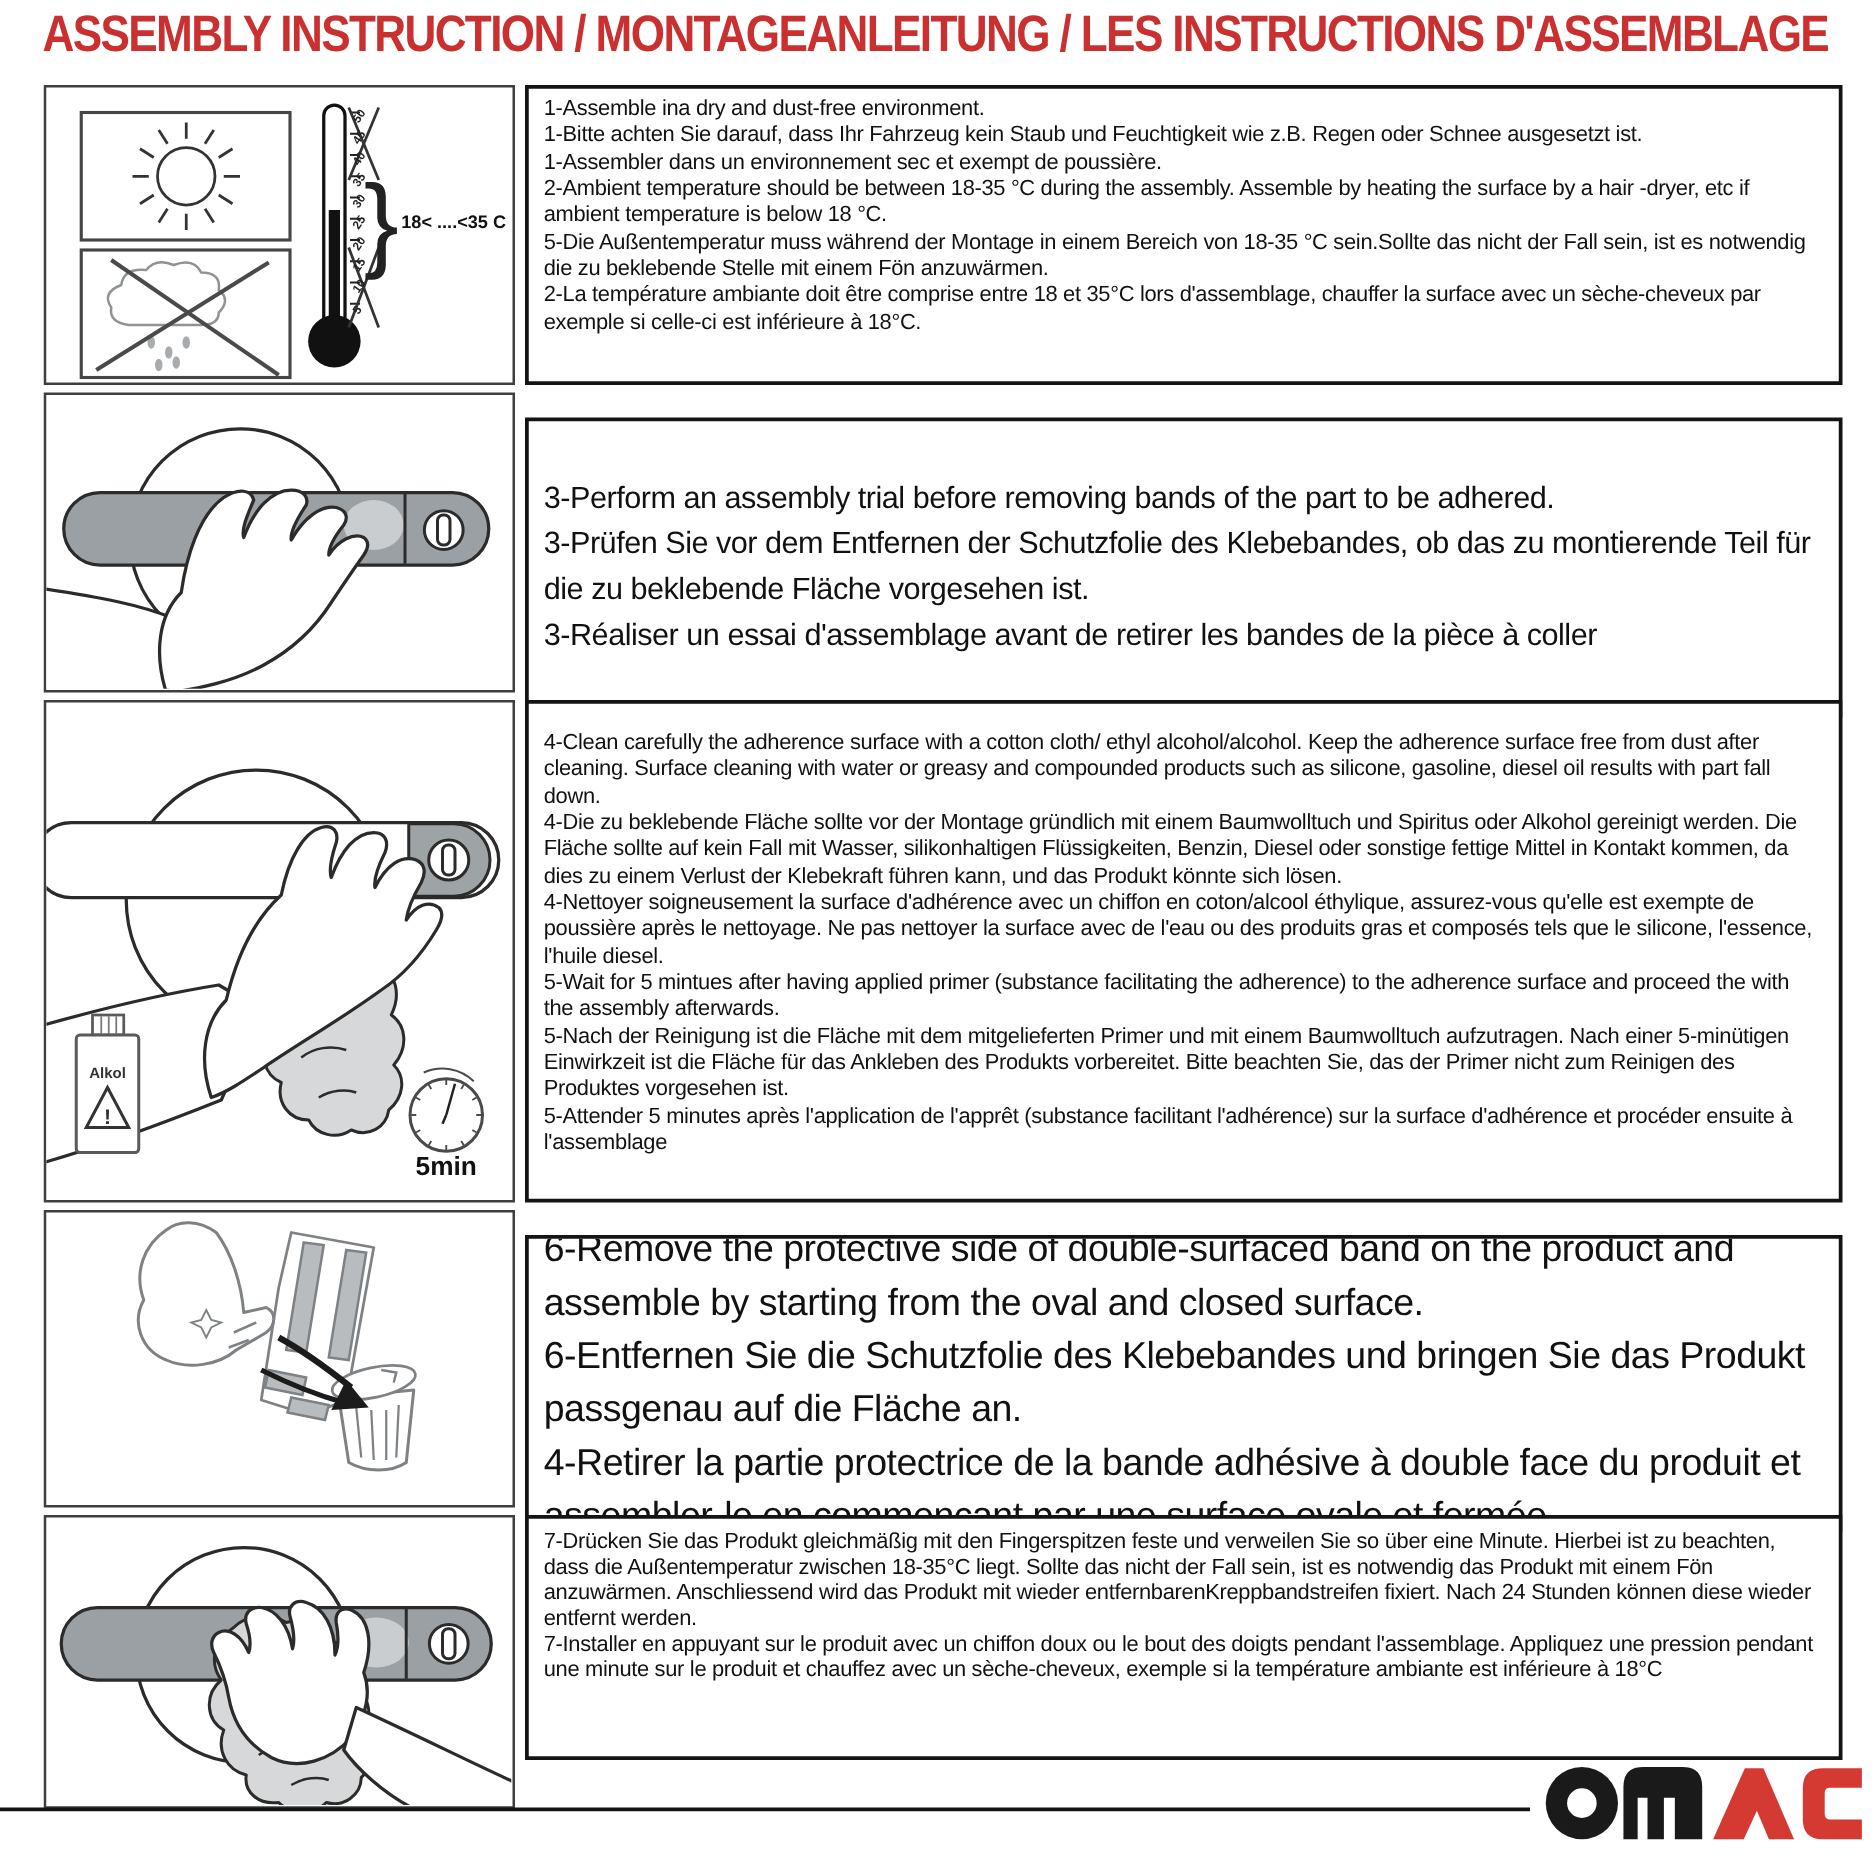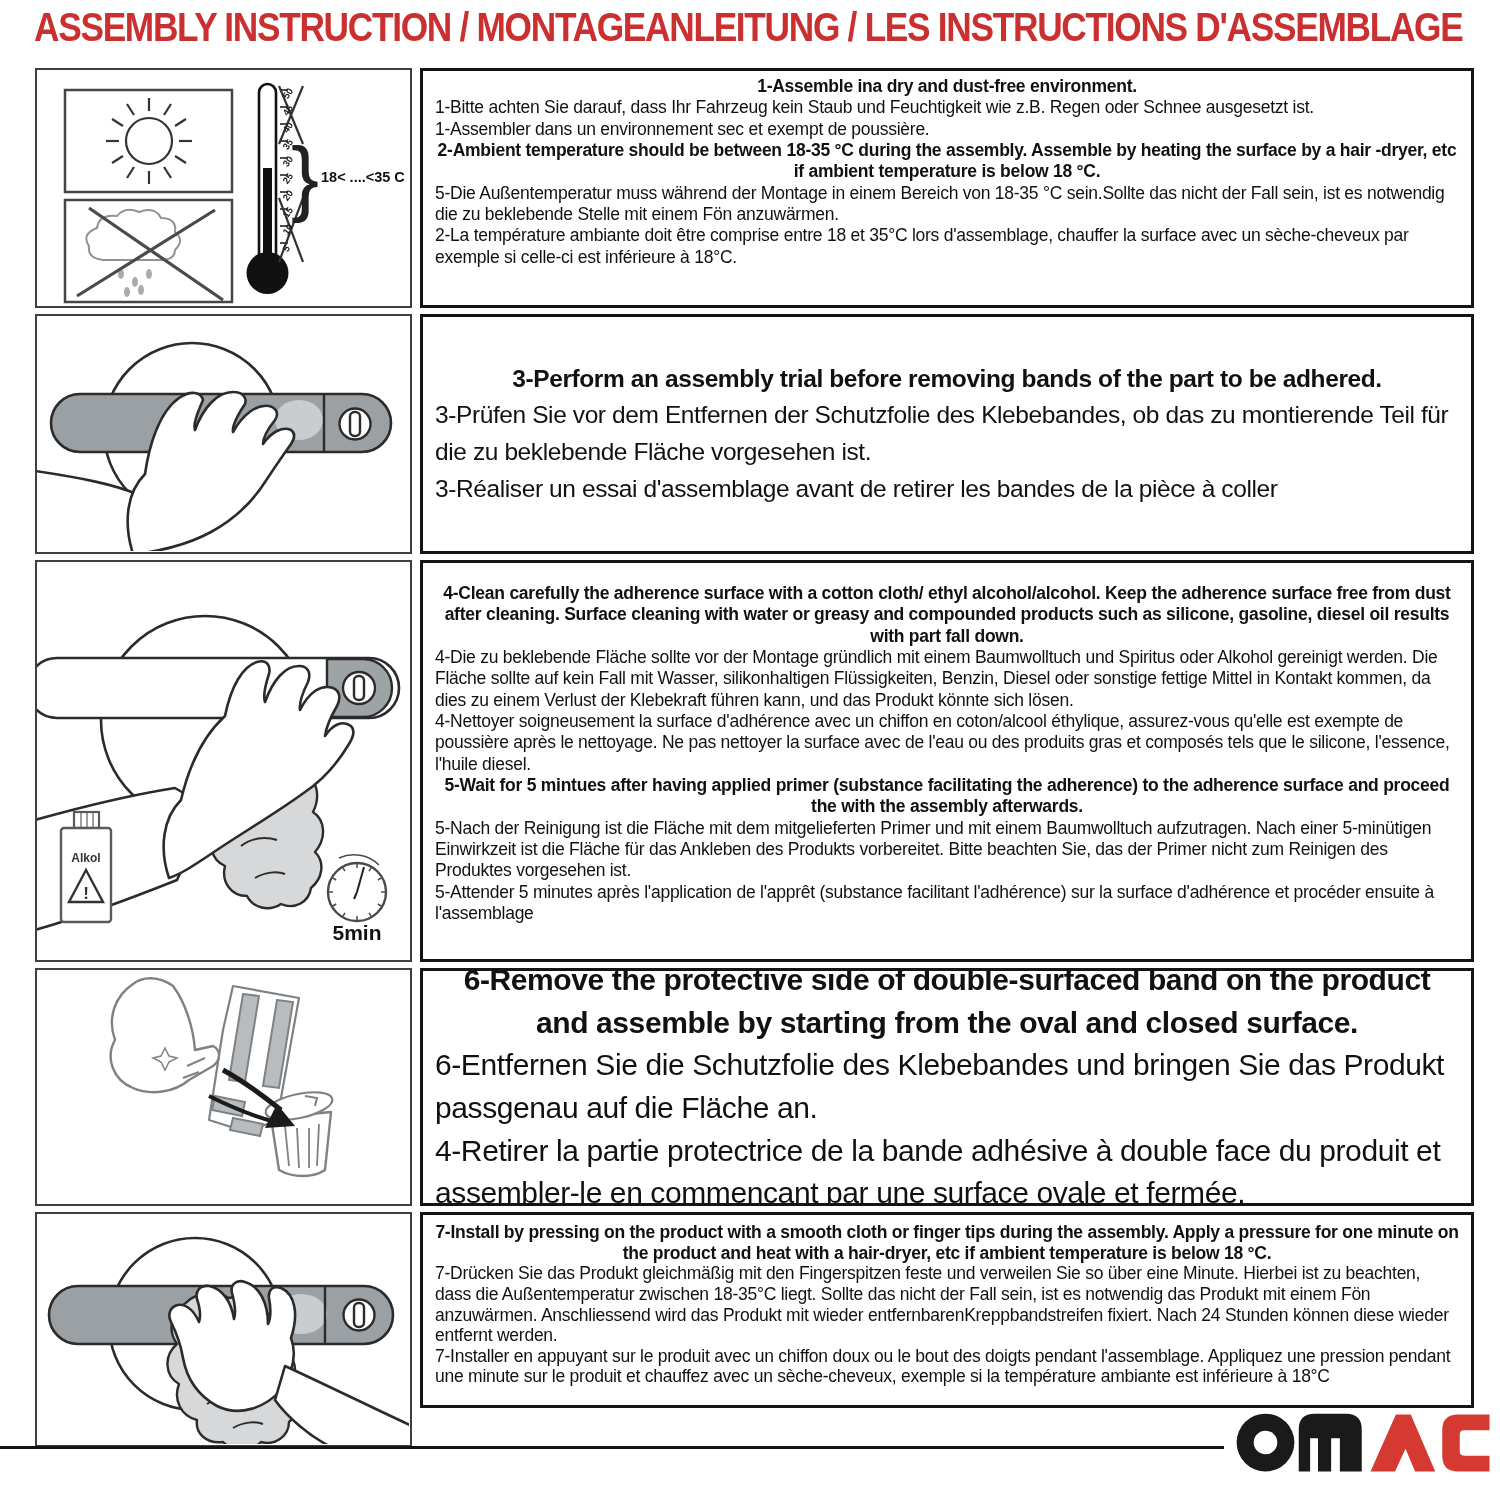--- a/index.html
+++ b/index.html
@@ -16,23 +16,23 @@
   .imgbox{
     position:absolute;left:35px;top:0;width:377px;height:100%;
     border:2.5px solid #3f3f3f;background:#fff;box-sizing:border-box;overflow:hidden;
   }
   .txtbox{
     position:absolute;left:420px;width:1054px;height:100%;
     border:3px solid #141414;background:#fff;box-sizing:border-box;overflow:hidden;
   }
   .txt{padding:5px 12px;font-size:17.5px;line-height:1.22;letter-spacing:-.25px;}
   .txt p{margin:0;}
-  .txt p.bold{font-weight:700;text-align:center;}
+  .txt p.bold{font-weight:400;}
   .txt p.gap{}
-  .vcenter{display:flex;align-items:center;}
+  .vcenter{display:flex;align-items:center;margin-top:20px;}
   .vcenter .txt{width:100%;}
   .fs-lg .txt{font-size:24.5px;line-height:1.5;letter-spacing:-.4px;}
   .fs-md .txt{font-size:30px;line-height:1.42;letter-spacing:-.4px;}
   svg{display:block;}
   .thermo-scale{position:absolute;left:243px;top:10px;width:26px;}
   .thermo-scale p{
     margin:0;height:17px;width:22px;font-size:9.5px;font-weight:700;color:#222;
     transform:rotate(-55deg);line-height:17px;
   }
   .divider{position:absolute;left:0;top:1446px;width:1224px;height:3px;background:#141414;}
@@ -305,21 +305,20 @@
       <path d="M 244,176 C 256,158 260,140 254,124 C 262,100 258,80 244,74 C 236,71 231,76 232,84
                C 234,95 234,104 231,110 C 231,88 222,72 208,68 C 199,65 193,71 195,79
                C 198,90 199,99 197,105 C 194,86 184,74 172,72 C 163,71 158,77 160,85
                C 163,94 164,102 162,108 C 156,94 146,88 138,92 C 132,95 131,102 134,108
                C 140,120 144,132 146,144 C 150,166 162,182 180,192 C 202,203 228,194 244,176 Z" fill="#fff" stroke="#2b2b2b" stroke-width="2.6" stroke-linejoin="round"></path>
       <path d="M 248,152 C 300,176 340,196 375,212 L 375,236 L 300,236 C 270,222 248,200 238,186 Z" fill="#fff" stroke="#2b2b2b" stroke-width="2.6" stroke-linejoin="round"></path>
     </svg>
   </div>
   <div class="txtbox" style="height:196px;">
     <div class="txt" style="line-height:1.18;padding-top:7px;">
-        <p class="bold">7-Install by pressing on the product with a smooth cloth or finger tips during the assembly. Apply a pressure for one minute on the product and heat with a hair-dryer, etc if ambient temperature is below 18 °C.</p>
         <p>7-Drücken Sie das Produkt gleichmäßig mit den Fingerspitzen feste und verweilen Sie so über eine Minute. Hierbei ist zu beachten, dass die Außentemperatur zwischen 18-35°C liegt. Sollte das nicht der Fall sein, ist es notwendig das Produkt mit einem Fön anzuwärmen. Anschliessend wird das Produkt mit wieder entfernbarenKreppbandstreifen fixiert. Nach 24 Stunden können diese wieder entfernt werden.</p>
         <p>7-Installer en appuyant sur le produit avec un chiffon doux ou le bout des doigts pendant l'assemblage. Appliquez une pression pendant une minute sur le produit et chauffez avec un sèche-cheveux, exemple si la température ambiante est inférieure à 18°C</p>
       </div>
   </div>
 </div>
 
 <div class="divider"></div>
 
 <div class="logo">
   <span style="position:absolute;width:1px;height:1px;overflow:hidden;clip:rect(0 0 0 0);">OMAC</span>

